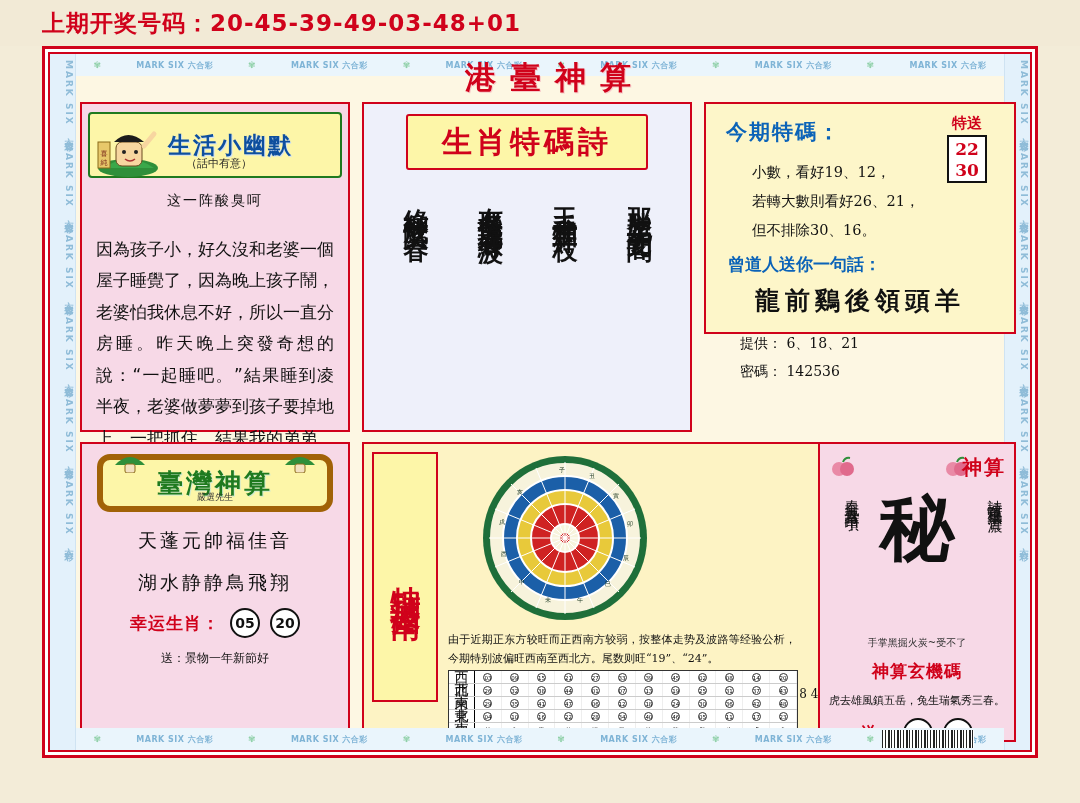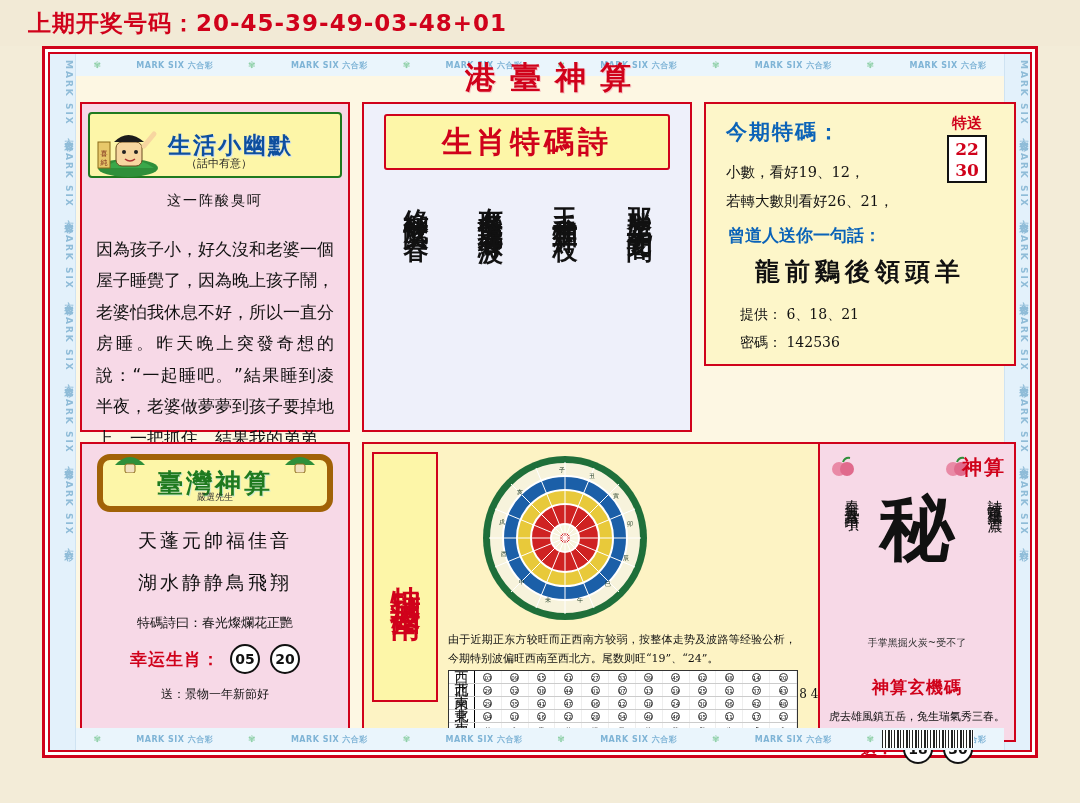--- a/index.html
+++ b/index.html
@@ -11,21 +11,21 @@
     overflow:hidden;
   }
   
   .top-banner{
     position:absolute; left:0; top:0; width:1080px; height:46px;
     background:#f2ead6;
     display:flex; align-items:center;
   }
   .top-banner .txt{
     font-size:23px; font-weight:bold; color:#d0021b;
-    margin-left:28px; letter-spacing:1px;
+    margin-left:42px; letter-spacing:1px;
     font-family:"DejaVu Sans", sans-serif;
   }
   
   .page{
     position:absolute; left:42px; top:46px; width:996px; height:712px;
     border:3px solid #d0021b;
     background:#ffffff;
     padding:3px;
   }
   .page-inner{
@@ -108,59 +108,59 @@
     text-align:center; font-size:14px; color:#111; margin-top:14px;
     font-family:"DejaVu Serif", serif; letter-spacing:2px;
   }
   .humour-body{
     margin:24px 14px 0 14px; font-size:17px; line-height:1.85;
     color:#111; text-align:justify;
   }
   
   #c-poem{ left:282px; top:22px; width:330px; height:330px; background:#eef0fa; }
   .poem-title{
-    margin:10px auto 0 auto; width:286px; height:56px;
+    margin:10px auto 0 auto; width:242px; height:56px;
     background:#fdf6a8; border:2px solid #d0021b; border-radius:3px;
     display:flex; align-items:center; justify-content:center;
   }
   .poem-title span{
     font-family:"DejaVu Serif", serif; font-size:30px; font-weight:bold;
     color:#d0021b; letter-spacing:4px;
   }
   .poem-cols{
     display:flex; flex-direction:row-reverse; justify-content:space-around;
     margin:18px 14px 0 14px; height:212px;
   }
   .poem-col{
     writing-mode:vertical-rl;
     font-family:"DejaVu Serif", serif;
     font-size:25px; font-weight:bold; color:#111;
     letter-spacing:5px; line-height:1.05;
   }
   
-  #c-today{ left:624px; top:22px; width:312px; height:264px; background:#fdf6c9; }
+  #c-today{ left:624px; top:22px; width:312px; height:232px; background:#fdf6c9; }
   .today-head{
     font-family:"DejaVu Serif", serif; font-size:21px; font-weight:bold;
     color:#0b63b8; margin:14px 0 0 20px; letter-spacing:2px;
   }
   .today-badge{
     position:absolute; right:12px; top:12px; width:70px; text-align:center;
   }
   .today-badge .lab{
     font-family:"DejaVu Serif", serif; font-size:15px; font-weight:bold;
     color:#d0021b; line-height:1.05;
   }
   .today-badge .box{
     margin:3px auto 0 auto; width:40px; height:48px;
     border:2px solid #111; background:#fff;
     font-family:"DejaVu Serif", serif; font-size:17px; font-weight:bold;
     color:#d0021b; line-height:1.25; padding-top:2px;
   }
   .today-lines{
-    margin:12px 0 0 20px; font-size:14.5px; line-height:2.0; color:#111;
+    margin:12px 0 0 46px; font-size:14.5px; line-height:2.0; color:#111;
     font-family:"DejaVu Serif", serif;
   }
   .today-sub{
     font-family:"DejaVu Serif", serif; font-size:17px; font-weight:bold;
     color:#0b63b8; margin:8px 0 0 22px;
   }
   .today-phrase{
     text-align:center; font-family:"DejaVu Serif", serif;
     font-size:25px; font-weight:bold; color:#111; letter-spacing:5px;
     margin-top:8px;
@@ -273,21 +273,21 @@
   .sec-big{
     position:absolute; left:60px; top:6px;
     font-family:"DejaVu Serif", serif; font-size:74px; font-weight:bold;
     color:#111; line-height:1;
   }
   .sec-hand{
     text-align:center; font-size:10px; color:#333; margin-top:2px;
   }
   .sec-h2{
     text-align:center; font-family:"DejaVu Serif", serif;
-    font-size:17px; font-weight:bold; color:#d0021b; margin-top:26px;
+    font-size:17px; font-weight:bold; color:#d0021b; margin-top:10px;
     letter-spacing:1px;
   }
   .sec-p{ text-align:center; font-size:11px; color:#111; margin-top:10px;
           font-family:"DejaVu Serif", serif;}
   .sec-send{
     display:flex; align-items:center; justify-content:center; margin-top:10px;
   }
   .sec-send .lb{
     font-family:"DejaVu Serif", serif; font-size:16px; font-weight:bold; color:#d0021b;
   }
@@ -369,20 +369,21 @@
       <div class="today-badge">
         <div class="lab">特送</div>
         <div class="box">
           <div>22</div>
           <div>30</div>
         </div>
       </div>
       <div class="today-lines">
         <div>小數，看好19、12，</div>
         <div>若轉大數則看好26、21，</div>
+        <div>但不排除30、16。</div>
       </div>
       <div class="today-sub">曾道人送你一句話：</div>
       <div class="today-phrase">龍前鷄後領頭羊</div>
       <div class="today-foot">
         <div>
           <span>提供：</span>
           <span>6、18、21</span>
         </div>
         <div>
           <span>密碼：</span>
@@ -399,21 +400,20 @@
         </svg>
         <svg class="cap r" viewBox="0 0 34 22">
           <path d="M2 14 Q17 -2 32 14 Z" fill="#2f8f3a"></path>
           <rect x="12" y="13" width="10" height="9" rx="2" fill="#f3e2c0" stroke="#8a6a18"></rect>
         </svg>
         <span>臺灣神算</span>
         <div class="sub">嚴選先生</div>
       </div>
       <div class="tw-line">天蓬元帥福佳音</div>
       <div class="tw-line">湖水静静鳥飛翔</div>
-      <div class="tw-poem">特碼詩曰：春光燦爛花正艷</div>
       <div class="tw-lucky">
         <div class="lb">幸运生肖：</div>
         <div class="circ">05</div>
         <div class="circ">20</div>
       </div>
       <div class="tw-send">送：景物一年新節好</div>
     </div>
 
     <div class="card" id="c-wave">
       <div class="wave-flag">

